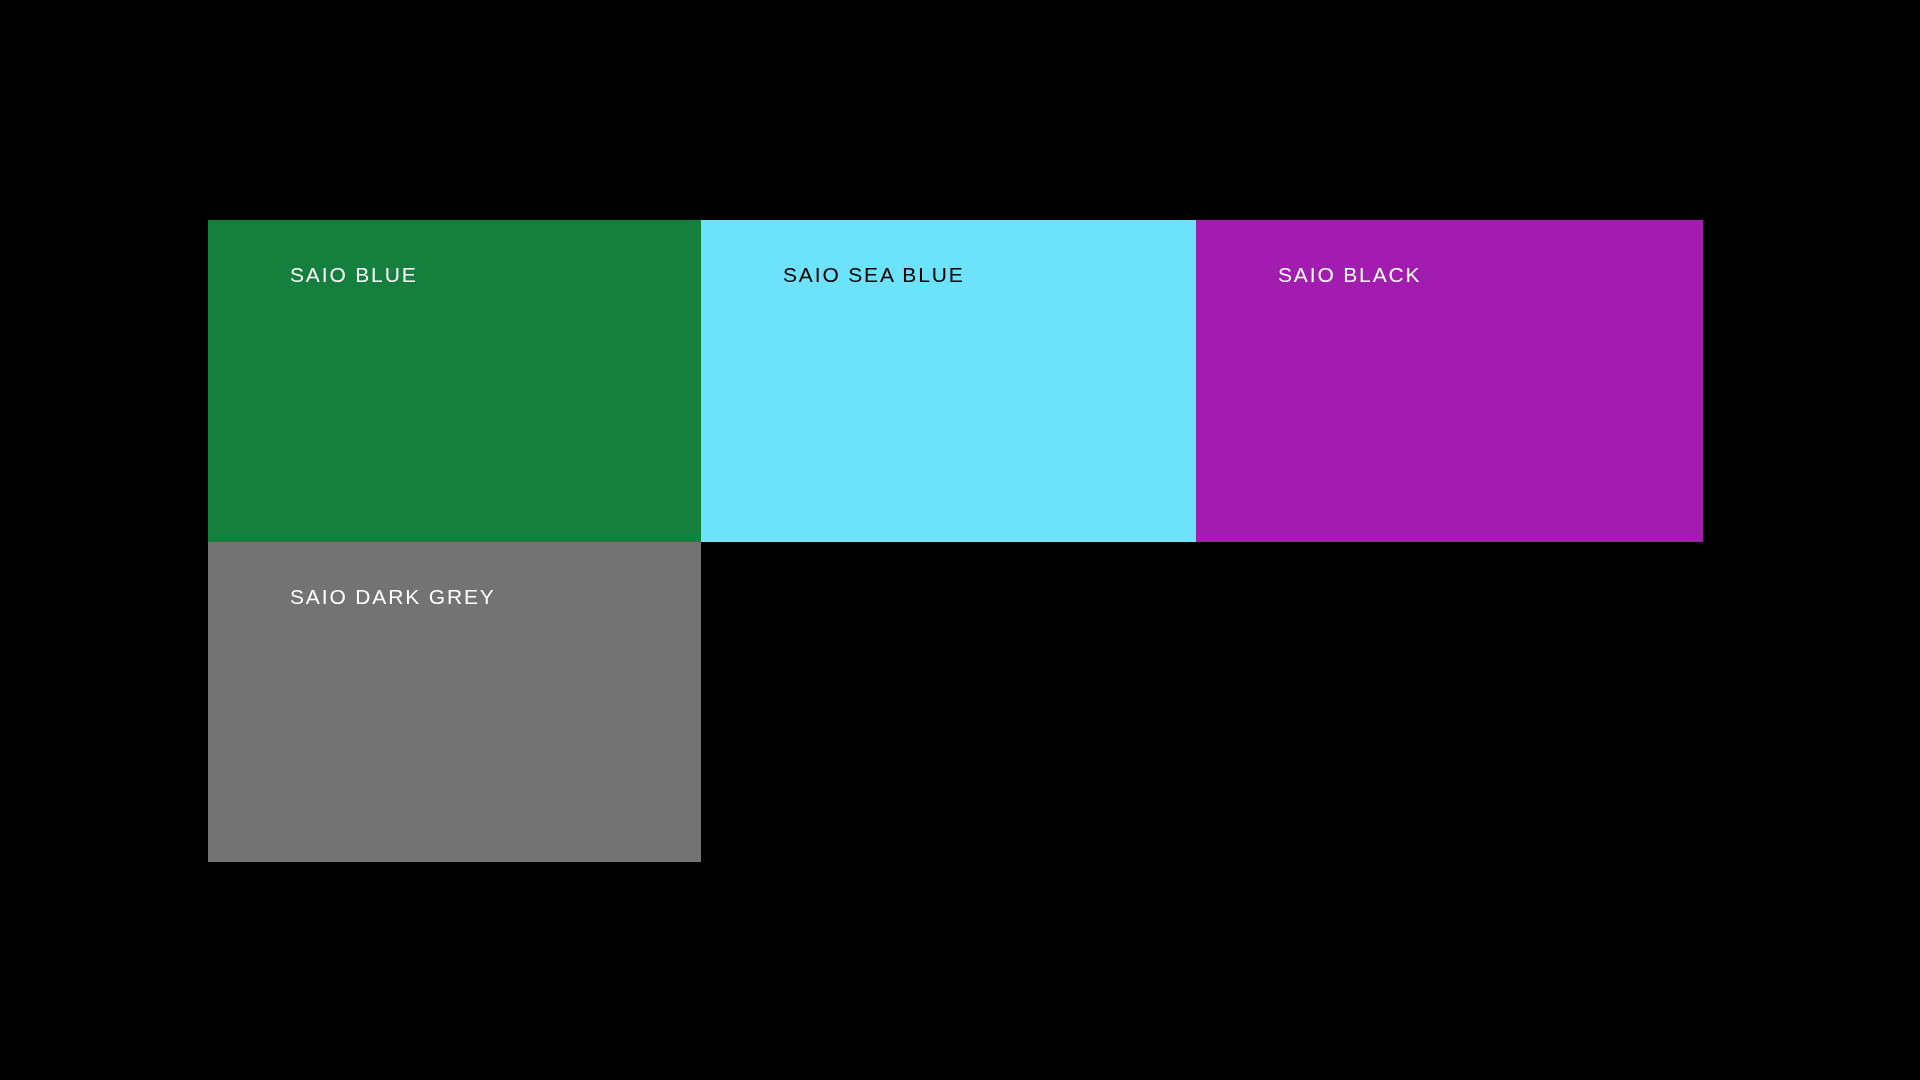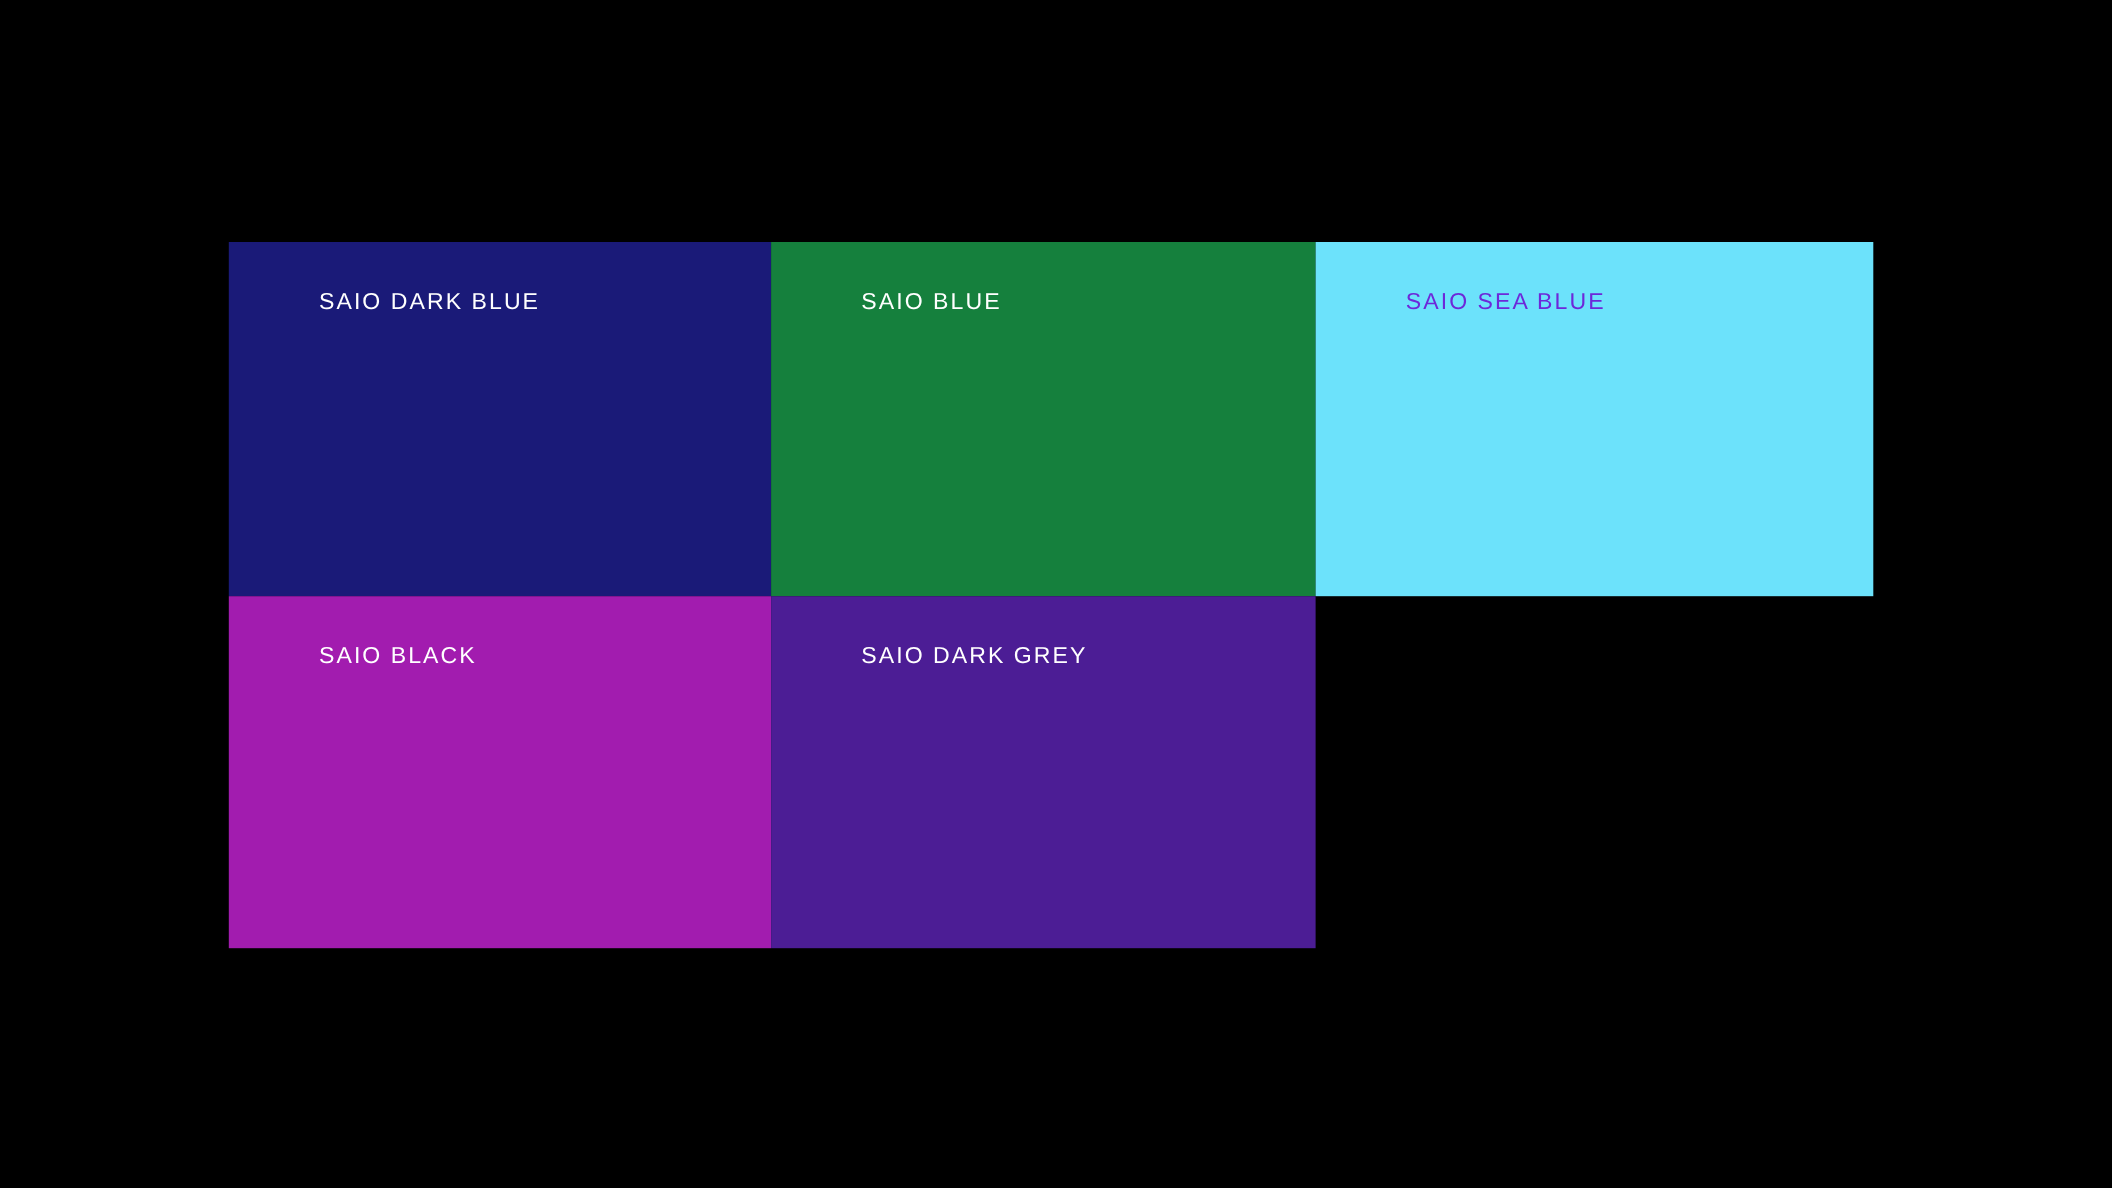--- a/index.html
+++ b/index.html
@@ -52,37 +52,34 @@
     line-height: 1.2;
     white-space: nowrap;
     text-transform: uppercase;
   }
 
   
   .swatch--dark-blue   { background: #1a1a78; }
   .swatch--blue        { background: #15803d; }
   .swatch--sea-blue    { background: #6ce2fb; }
   .swatch--black       { background: #a21caf; }
-  .swatch--dark-grey   { background: #4c1d95; padding-left: 36px; }
+  .swatch--dark-grey   { background: #737373; padding-left: 36px; }
   .swatch--grey        { background: #d8d8d8; }
 
   
   .ink--light { color: #ffffff; }
-  .ink--dark  { color: #6d28d9; }
+  .ink--dark  { color: #000000; }
 </style>
 </head>
 <body>
 
 <div class="palette-stage">
 
   <div class="swatch-grid">
 
-    <div class="swatch swatch--dark-blue">
-      <span class="swatch-label ink--light">SAIO DARK BLUE</span>
-    </div>
 
     <div class="swatch swatch--blue">
       <span class="swatch-label ink--light">SAIO BLUE</span>
     </div>
 
     <div class="swatch swatch--sea-blue">
       <span class="swatch-label ink--dark">SAIO SEA BLUE</span>
     </div>
 
     <div class="swatch swatch--black">

